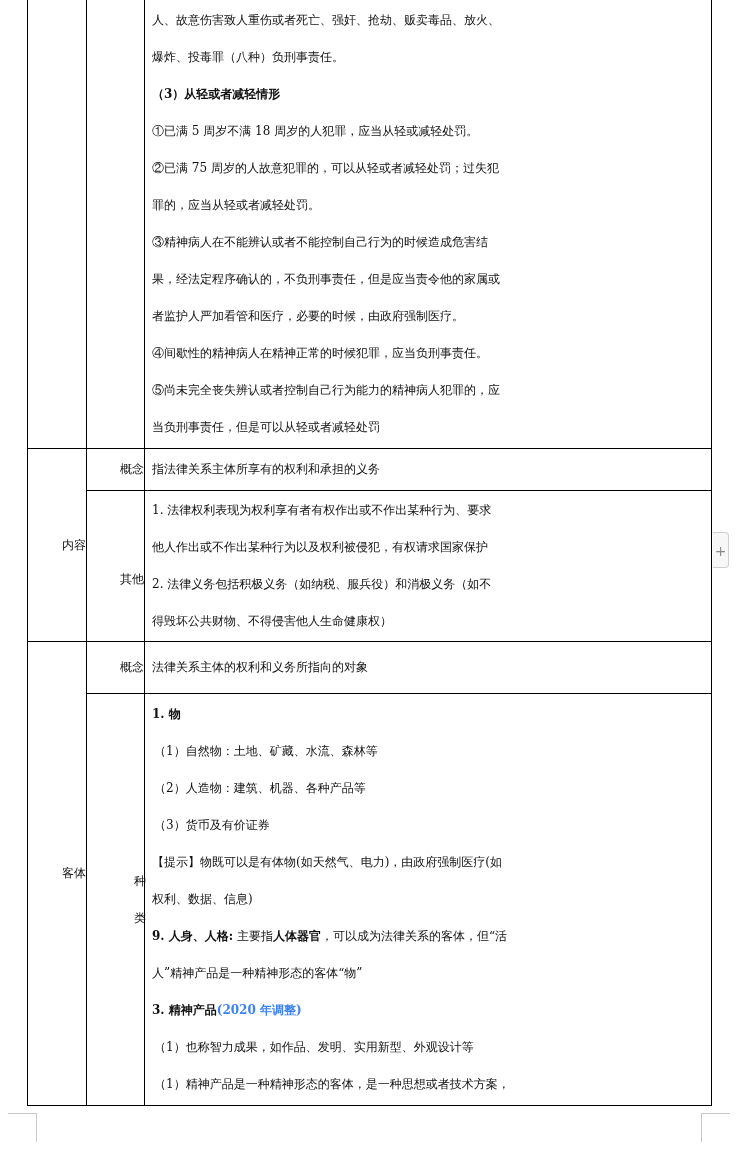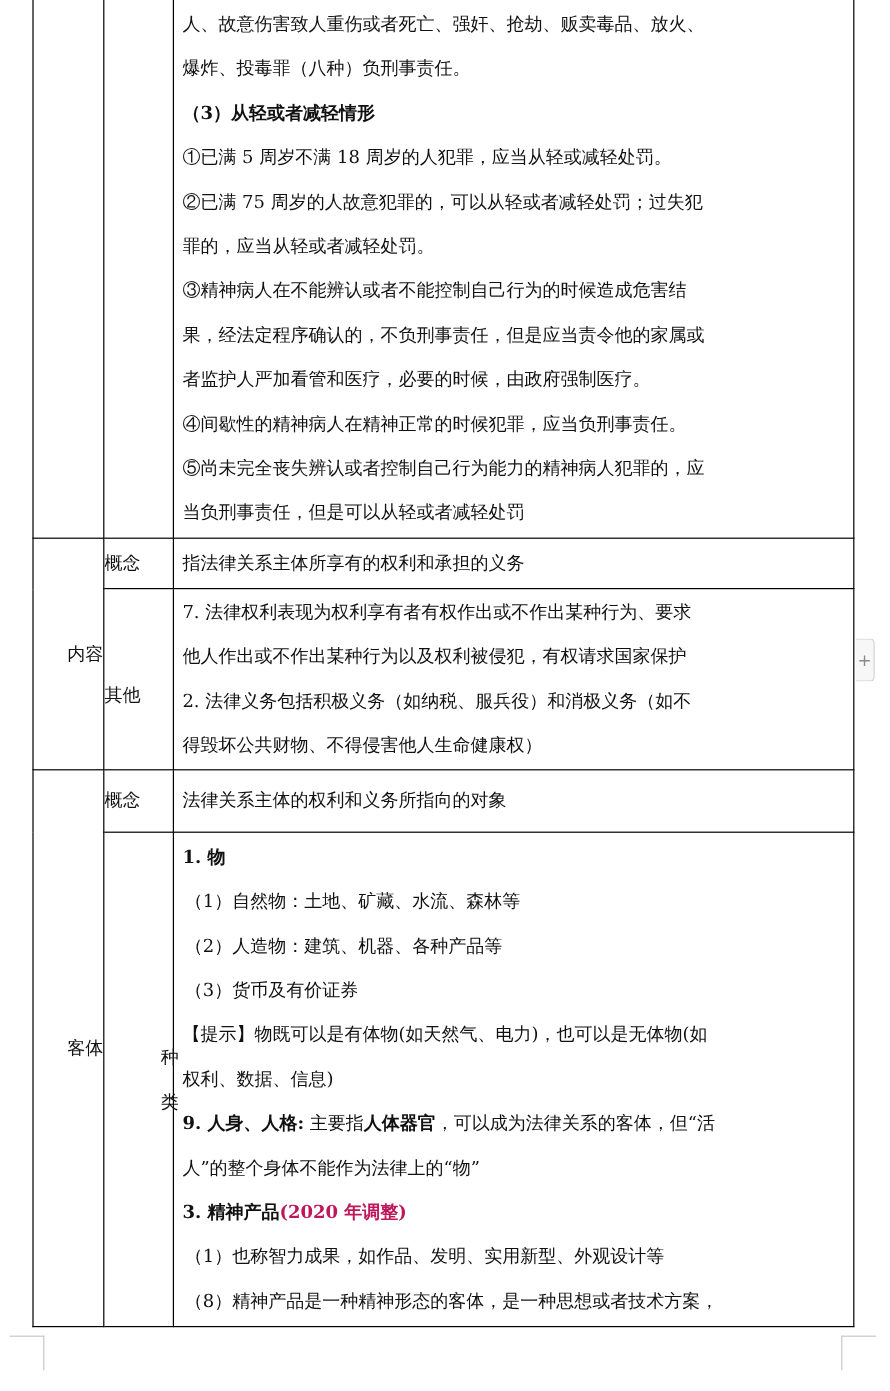--- a/index.html
+++ b/index.html
@@ -8,28 +8,28 @@
     font-family: "DejaVu Serif", "Liberation Serif", serif;
     color: #111;
   }
   .page { position: absolute; left: 0; top: 0; width: 742px; height: 1159px; }
   table.doc {
     position: absolute; left: 27px; top: -2px;
     width: 685px; border-collapse: collapse; table-layout: fixed;
   }
   table.doc td {
     border: 1.5px solid #000; vertical-align: middle;
-    font-size: 15px; line-height: 37px; padding: 0;
+    font-size: 12px; line-height: 37px; padding: 0;
   }
   td.c1 { width: 58px; text-align: right; }
-  td.c2 { width: 57px; text-align: left; }
+  td.c2 { width: 57px; text-align: right; }
   td.c3 { padding: 0 6px 0 7px !important; text-align: justify; }
   .line { display: block; white-space: nowrap; overflow: hidden; }
   .b { font-weight: bold; }
-  .red { color: #be185d; font-weight: bold; }
+  .red { color: #3b82f6; font-weight: bold; }
   .indent { padding-left: 2px; }
   .row-top td { height: 449px; vertical-align: top; }
   .row-gainian td { height: 41px; }
   .row-qita td { height: 150px; }
   .row-kt-gainian td { height: 51px; }
   .row-kt-zhonglei td { height: 411px; vertical-align: top; }
   .row-kt-zhonglei td.c1, .row-kt-zhonglei td.c2 { vertical-align: middle; padding-left: 47px; }
   .plus-btn {
     position: absolute; left: 713px; top: 532px; width: 16px; height: 36px;
     border: 1px solid #cfcfcf; border-left: none; border-radius: 0 4px 4px 0;
@@ -70,46 +70,46 @@
     <tr class="row-gainian">
       <td class="c1" rowspan="2">内容</td>
       <td class="c2">概念</td>
       <td class="c3">指法律关系主体所享有的权利和承担的义务</td>
     </tr>
     <tr class="row-qita">
       <td class="c2">
             <span class="v-center-lower">其他</span>
           </td>
       <td class="c3">
-        <span class="line">7. 法律权利表现为权利享有者有权作出或不作出某种行为、要求</span>
+        <span class="line">1. 法律权利表现为权利享有者有权作出或不作出某种行为、要求</span>
         <span class="line">他人作出或不作出某种行为以及权利被侵犯，有权请求国家保护</span>
         <span class="line">2. 法律义务包括积极义务（如纳税、服兵役）和消极义务（如不</span>
         <span class="line">得毁坏公共财物、不得侵害他人生命健康权）</span>
       </td>
     </tr>
 
     <tr class="row-kt-gainian">
       <td class="c1" rowspan="2">客体</td>
       <td class="c2">概念</td>
       <td class="c3">法律关系主体的权利和义务所指向的对象</td>
     </tr>
     <tr class="row-kt-zhonglei">
       <td class="c2"><span>种类</span></td>
       <td class="c3">
         <span class="line b">1. 物</span>
         <span class="line indent">（1）自然物：土地、矿藏、水流、森林等</span>
         <span class="line indent">（2）人造物：建筑、机器、各种产品等</span>
         <span class="line indent">（3）货币及有价证券</span>
-        <span class="line"><span>【提示】</span><span>物既可以是有体物(如天然气、电力)，也可以是无体物(如</span></span>
+        <span class="line"><span>【提示】</span><span>物既可以是有体物(如天然气、电力)，由政府强制医疗(如</span></span>
         <span class="line">权利、数据、信息)</span>
         <span class="line"><span class="b">9. 人身、人格:</span><span> 主要指</span><span class="b">人体器官</span><span>，可以成为法律关系的客体，但“活</span></span>
-        <span class="line">人”的整个身体不能作为法律上的“物”</span>
+        <span class="line">人”精神产品是一种精神形态的客体“物”</span>
         <span class="line"><span class="b">3. 精神产品</span><span class="red">(2020 年调整)</span></span>
         <span class="line indent">（1）也称智力成果，如作品、发明、实用新型、外观设计等</span>
-        <span class="line indent">（8）精神产品是一种精神形态的客体，是一种思想或者技术方案，</span>
+        <span class="line indent">（1）精神产品是一种精神形态的客体，是一种思想或者技术方案，</span>
       </td>
     </tr>
   </tbody>
     </table>
 
   <div class="plus-btn">
     <span>+</span>
   </div>
 
   <div class="corner corner-left"></div>

